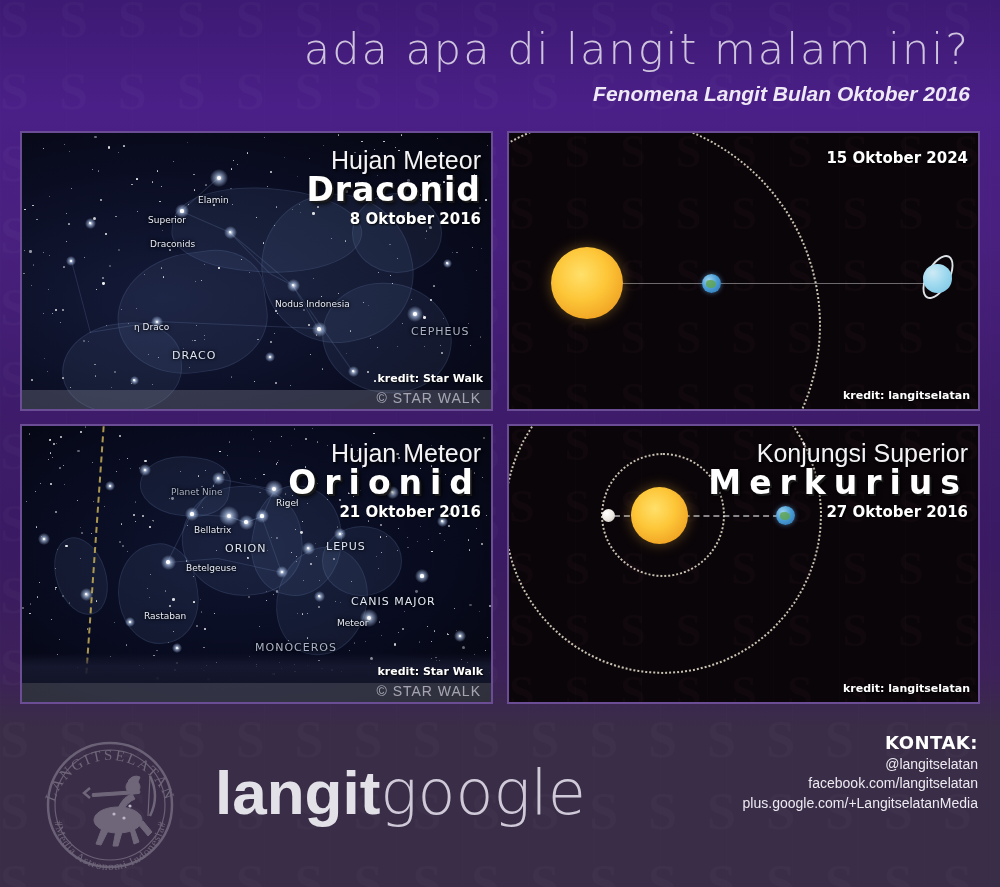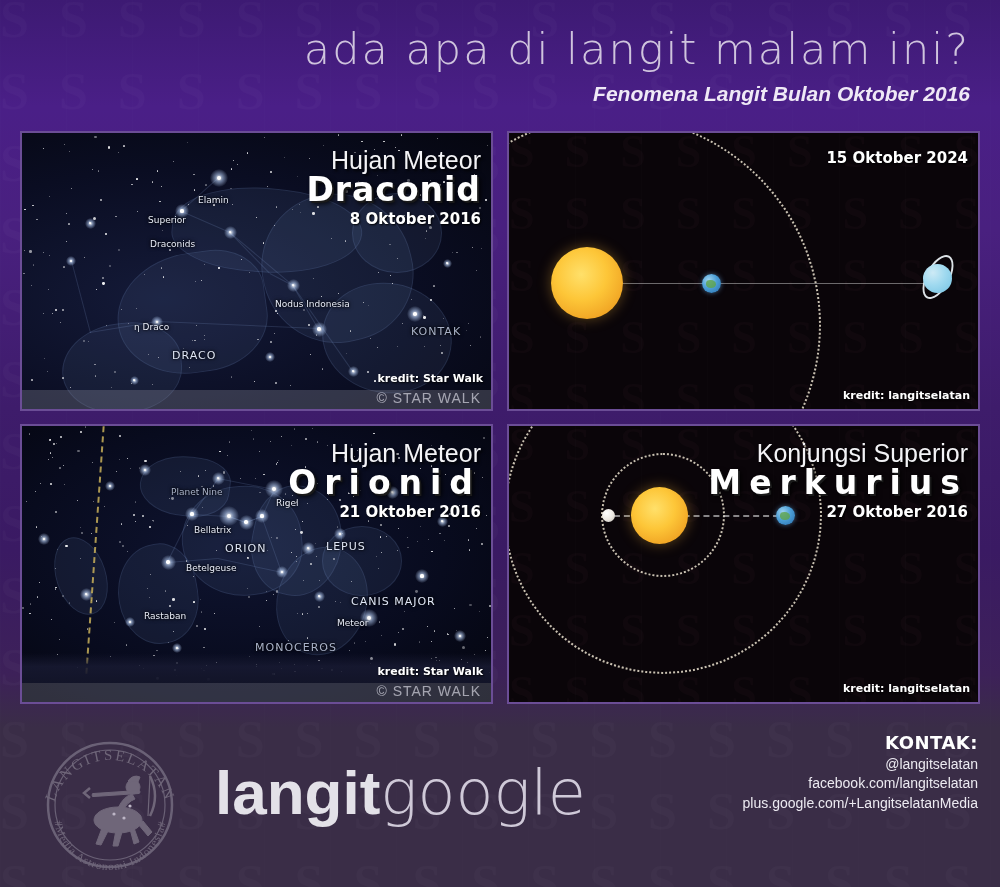--- a/index.html
+++ b/index.html
@@ -482,21 +482,21 @@
       <div class="l3">8 Oktober 2016</div>
     </div>
 
     <div class="sklabels" id="draco-labels">
         <div class="sklabel " style="left: 176px; top: 62px;">Elamin</div>
         <div class="sklabel " style="left: 126px; top: 82px;">Superior</div>
         <div class="sklabel " style="left: 128px; top: 106px;">Draconids</div>
         <div class="sklabel " style="left: 253px; top: 166px;">Nodus Indonesia</div>
         <div class="sklabel " style="left: 112px; top: 189px;">η Draco</div>
         <div class="sklabel big" style="left: 150px; top: 216px;">DRACO</div>
-        <div class="sklabel dim big" style="left: 389px; top: 192px;">KONTAK</div>
+        <div class="sklabel dim big" style="left: 389px; top: 192px;">CEPHEUS</div>
       </div>
 
     <div class="kredit">kredit: Star Walk</div>
     <div class="swbar"></div>
     <div class="swmark">© STAR WALK</div>
   </div>
 
   <div class="panel p-tr">
     <div class="orbitbg"></div>
     <div class="orbitwm" id="uranus-wm">

